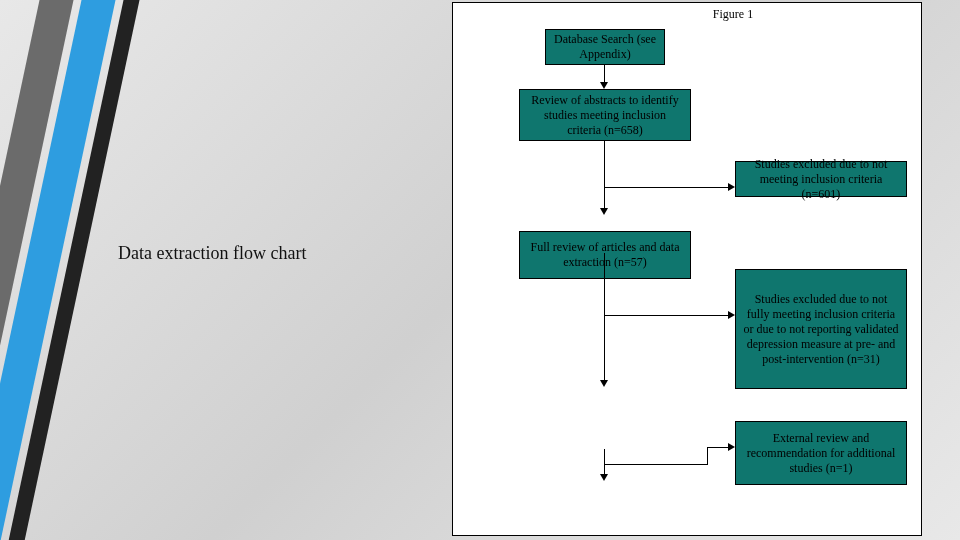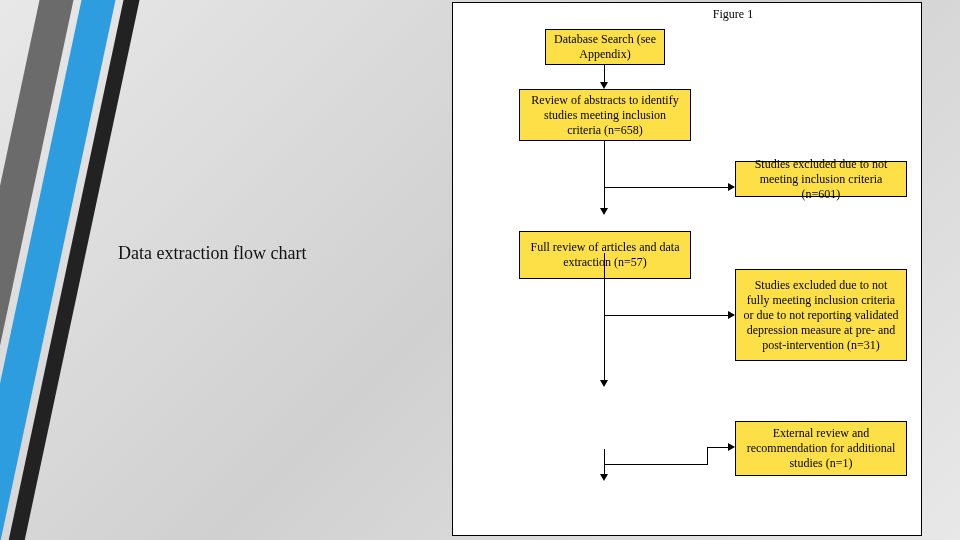--- a/index.html
+++ b/index.html
@@ -5,21 +5,21 @@
   html,body{margin:0;padding:0;width:960px;height:540px;overflow:hidden;font-family:Georgia,'Times New Roman',serif;background:linear-gradient(135deg,#e8e8e8 0%,#d0d0d0 50%,#e8e8e8 100%);}
   .slide{position:relative;width:960px;height:540px;}
   .stripes{position:absolute;left:0;top:0;width:260px;height:540px;overflow:hidden;}
   .stripe{position:absolute;top:-40px;height:640px;transform:skewX(-12deg);}
   .s-grey{left:-20px;width:34px;background:#6b6b6b;}
   .s-blue{left:22px;width:34px;background:#2e9de0;}
   .s-black{left:64px;width:16px;background:#222;}
   .title{position:absolute;left:118px;top:243px;font-family:Liberation Serif, serif;font-size:18px;color:#111;}
   .figwrap{position:absolute;left:452px;top:2px;width:470px;height:534px;background:#fff;border:1px solid #000;box-sizing:border-box;}
   .figtitle{position:absolute;left:0;top:4px;width:100%;text-align:center;font-family:'Times New Roman',serif;font-size:12px;margin-left:46px;}
-  .box{position:absolute;border:1px solid #000;background:#fde047;text-align:center;font-family:'Times New Roman',serif;font-size:12px;line-height:1.25;display:flex;align-items:center;justify-content:center;padding:15px 6px;box-sizing:border-box;}
+  .box{position:absolute;border:1px solid #000;background:#0f766e;text-align:center;font-family:'Times New Roman',serif;font-size:12px;line-height:1.25;display:flex;align-items:center;justify-content:center;padding:15px 6px;box-sizing:border-box;}
   .main{left:66px;width:172px;}
   .side{left:282px;width:172px;}
   .arrow{position:absolute;background:#000;}
   .arrowhead{position:absolute;width:0;height:0;}
   .down{border-left:4px solid transparent;border-right:4px solid transparent;border-top:7px solid #000;}
   .right{border-top:4px solid transparent;border-bottom:4px solid transparent;border-left:7px solid #000;}
 </style>
 </head>
 <body>
 
@@ -34,22 +34,22 @@
 
   <div class="figwrap">
     <div class="figtitle">Figure 1</div>
 
     <div class="box main" style="top:26px;height:36px;left:92px;width:120px">Database Search
 (see Appendix)</div>
     <div class="box main" style="top:86px;height:52px">Review of abstracts to identify studies meeting inclusion criteria (n=658)</div>
     <div class="box main" style="top:228px;height:48px">Full review of articles and data extraction (n=57)</div>
 
     <div class="box side" style="top:158px;height:36px">Studies excluded due to not meeting inclusion criteria (n=601)</div>
-    <div class="box side" style="top:266px;height:92px">Studies excluded due to not fully meeting inclusion criteria or due to not reporting validated depression measure at pre- and post-intervention (n=31)</div>
-    <div class="box side" style="top:418px;height:55px">External review and recommendation for additional studies (n=1)</div>
+    <div class="box side" style="top:266px;height:120px">Studies excluded due to not fully meeting inclusion criteria or due to not reporting validated depression measure at pre- and post-intervention (n=31)</div>
+    <div class="box side" style="top:418px;height:64px">External review and recommendation for additional studies (n=1)</div>
 
     <div class="arrow" style="left:151px;top:62px;width:1px;height:17px"></div>
     <div class="arrowhead down" style="left:147px;top:79px"></div>
 
     <div class="arrow" style="left:151px;top:138px;width:1px;height:67px"></div>
     <div class="arrowhead down" style="left:147px;top:205px"></div>
 
     <div class="arrow" style="left:151px;top:250px;width:1px;height:127px"></div>
     <div class="arrowhead down" style="left:147px;top:377px"></div>
 

